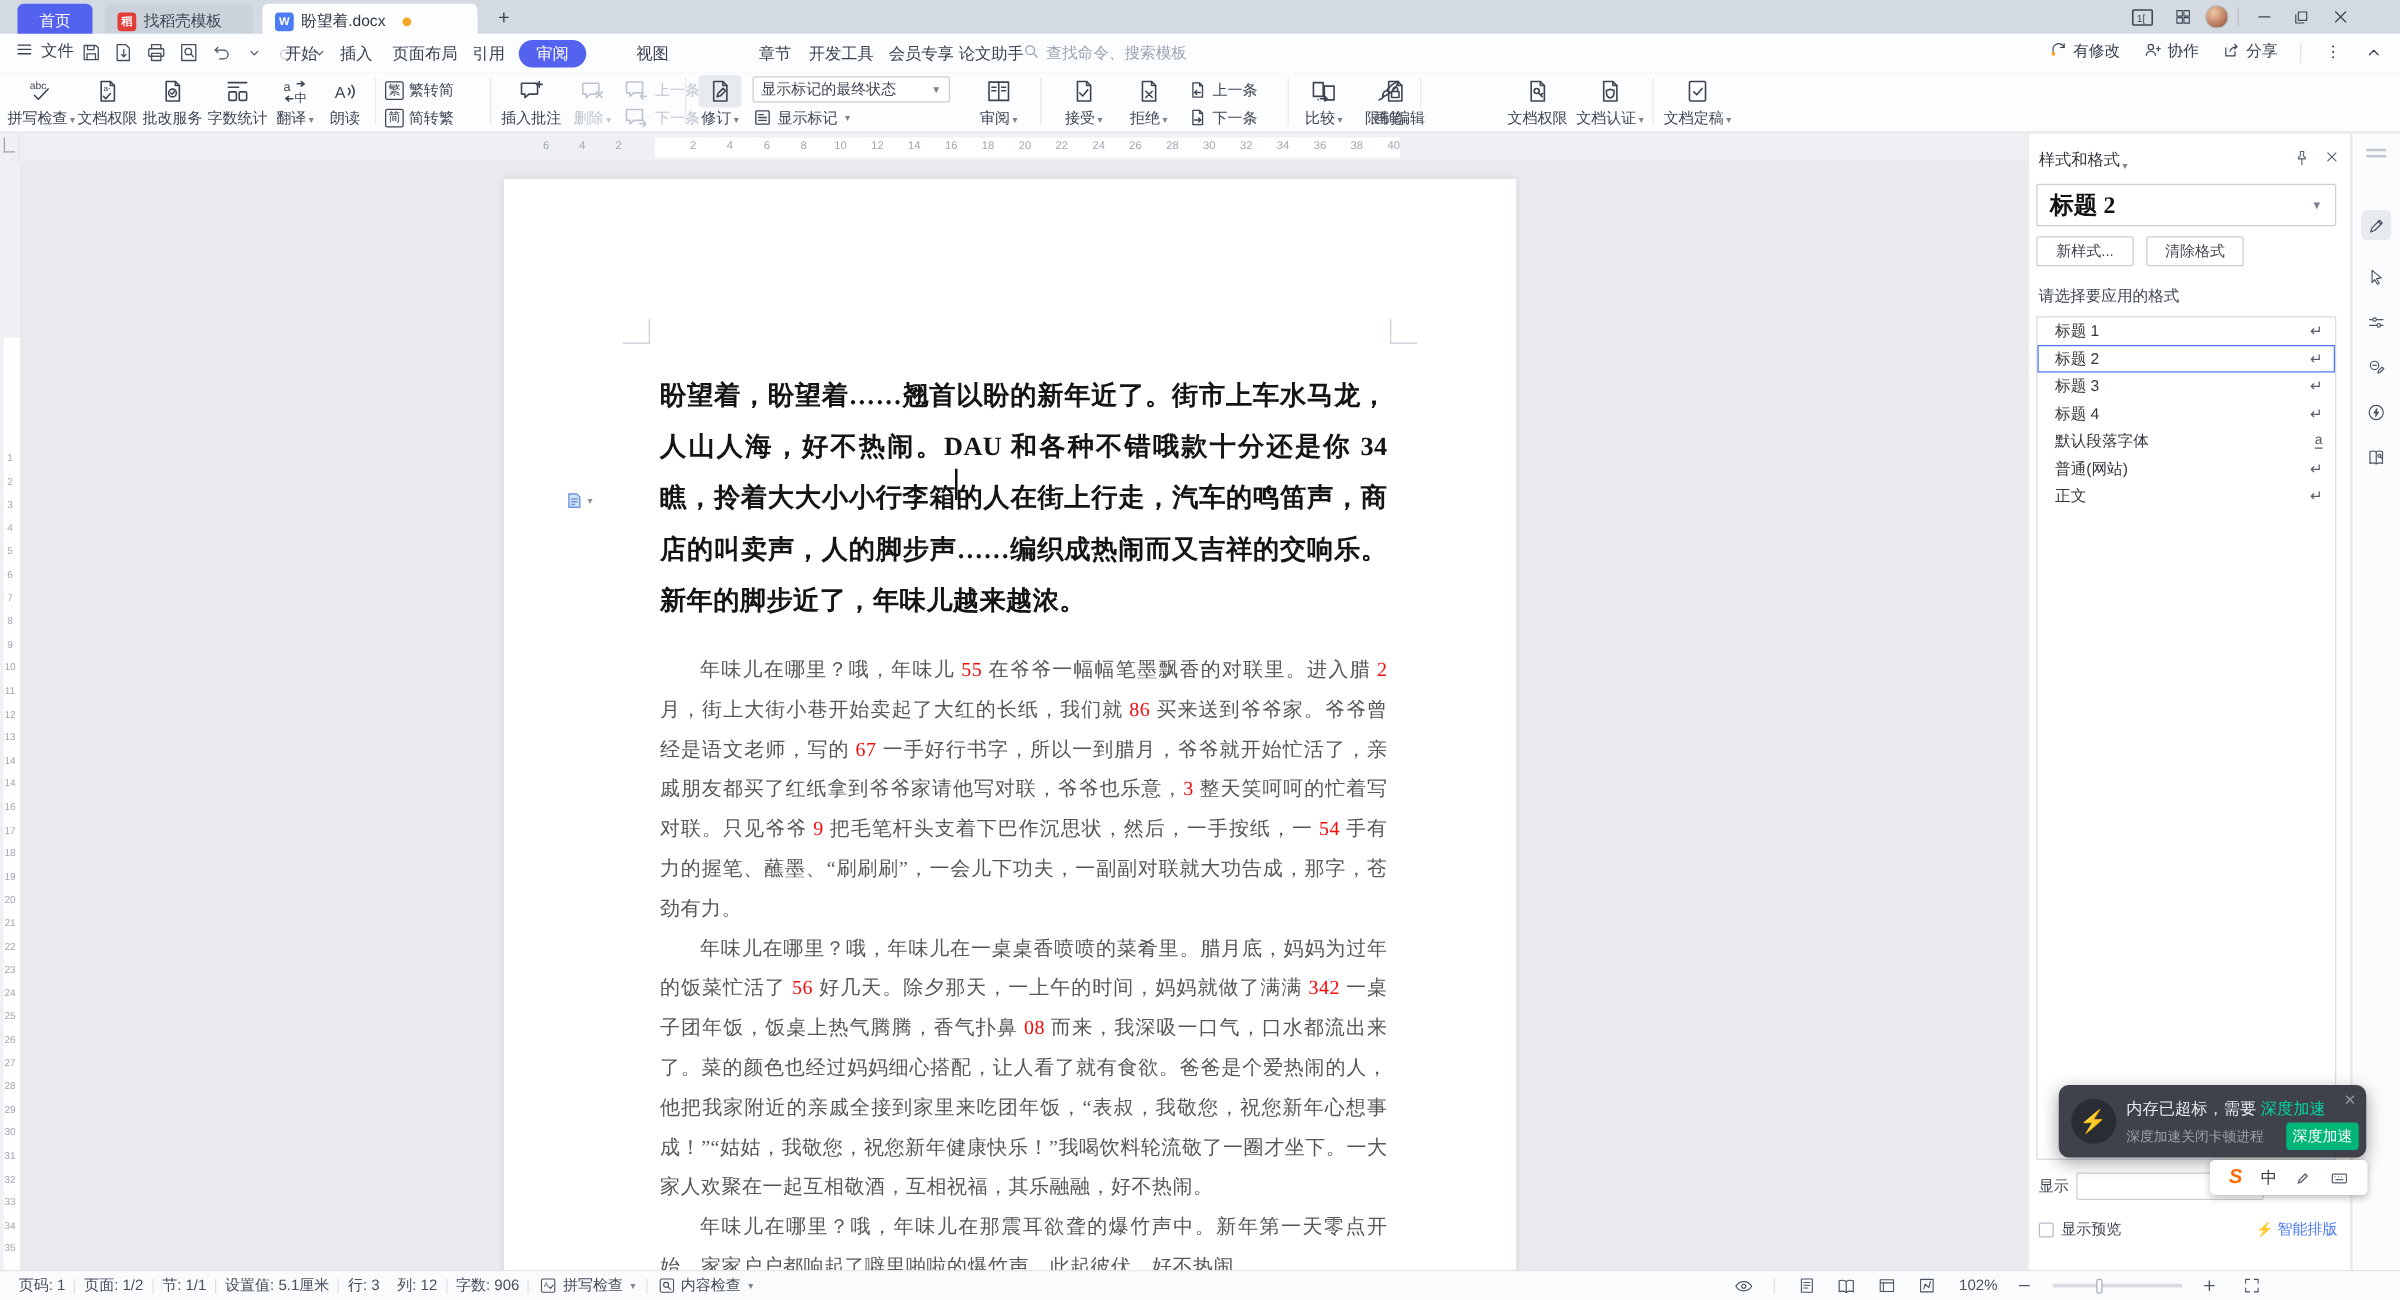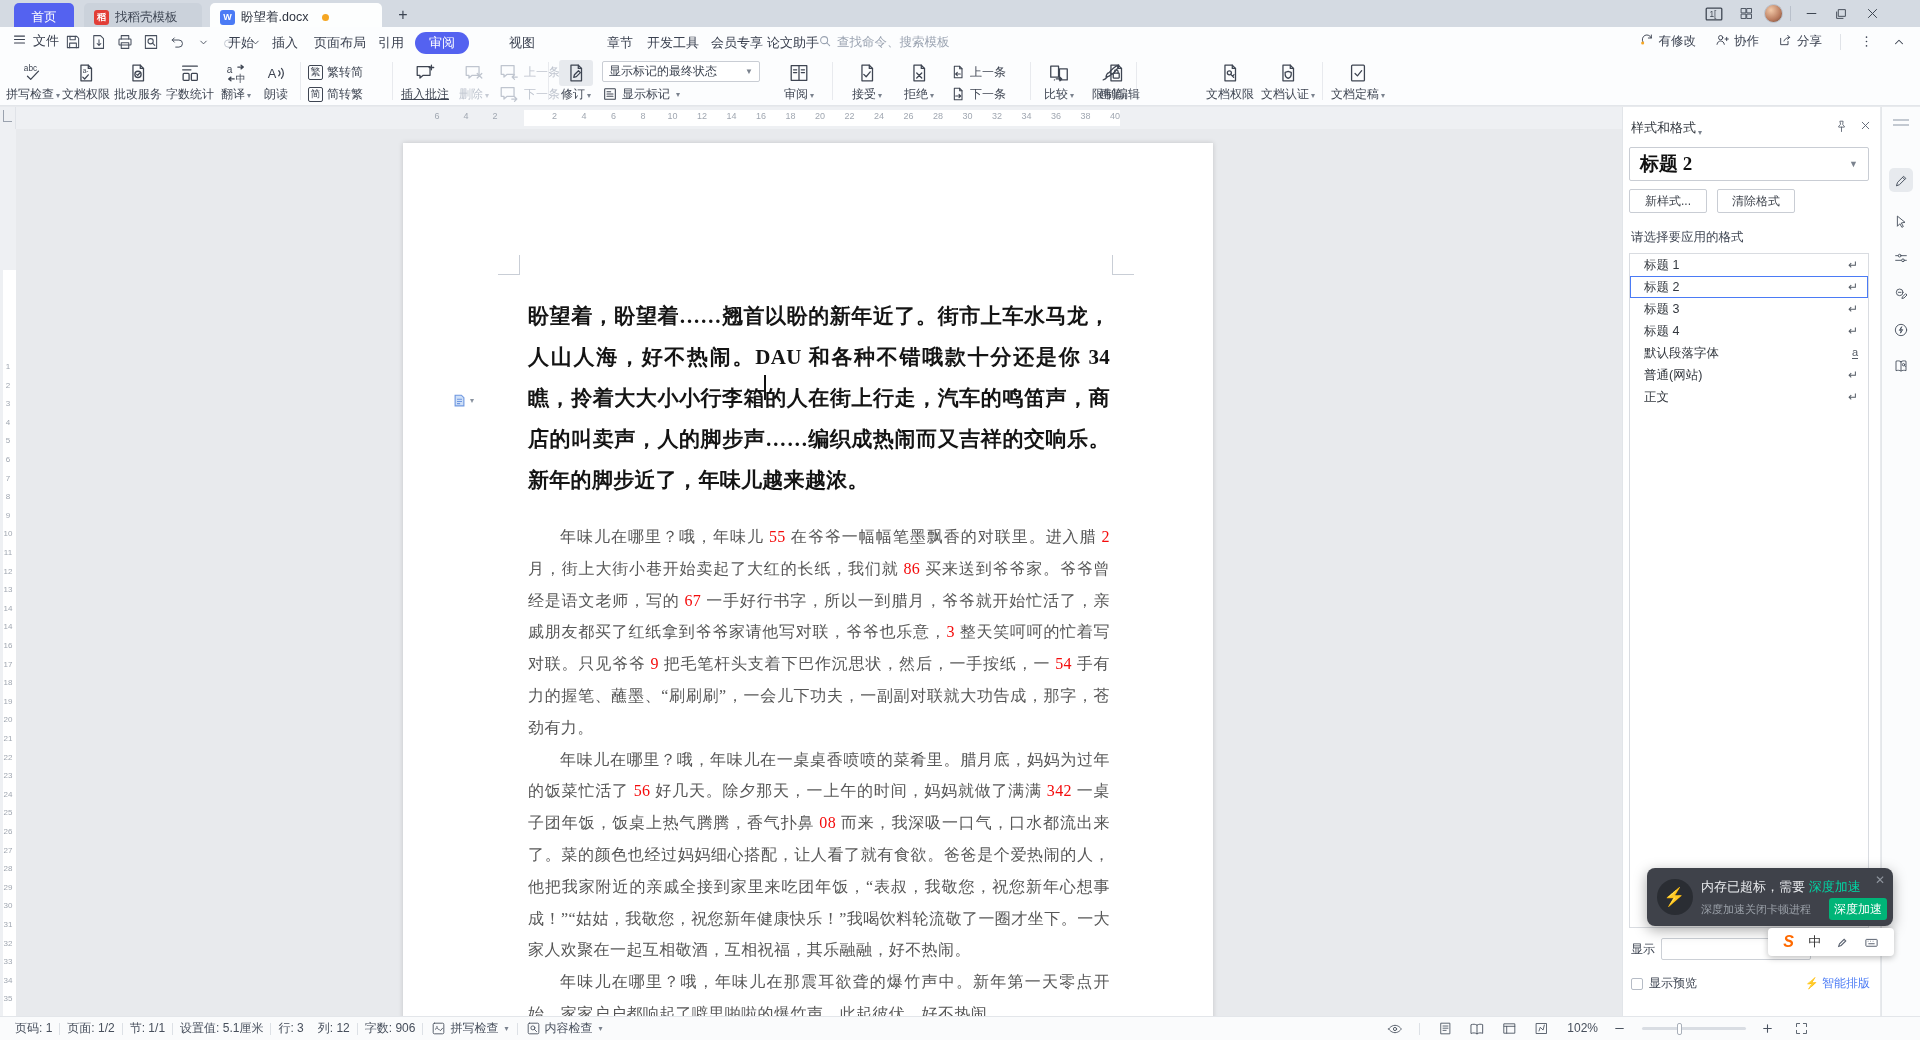--- a/index.html
+++ b/index.html
@@ -371,21 +371,21 @@
         </span>
         <span>繁转简</span>
       </div>
       <div class="rrow" style="left: 308px; top: 27px;">
         <span style="display:flex">
           <span class="charbox">简</span>
         </span>
         <span>简转繁</span>
       </div>
       <div class="rsep" style="left: 392px;"></div>
-      <div class="rbtn" style="left: 398px; width: 54px; text-decoration: underline;">
+      <div class="rbtn" style="left: 398px; width: 54px;">
         <div class="icobox">
           <svg width="22" height="22" viewBox="0 0 24 24" fill="none" stroke="currentColor" stroke-width="1.4" stroke-linecap="round" stroke-linejoin="round">
             <path d="M3.5 5h14v9.5H10l-3.5 3v-3h-3z"></path>
             <path d="M19 3.5v5M16.5 6h5"></path>
           </svg>
         </div>
                <div class="rlabel">插入批注</div>
       </div>
       <div class="rbtn dis" style="left: 452px; width: 44px;">
         <div class="icobox">

